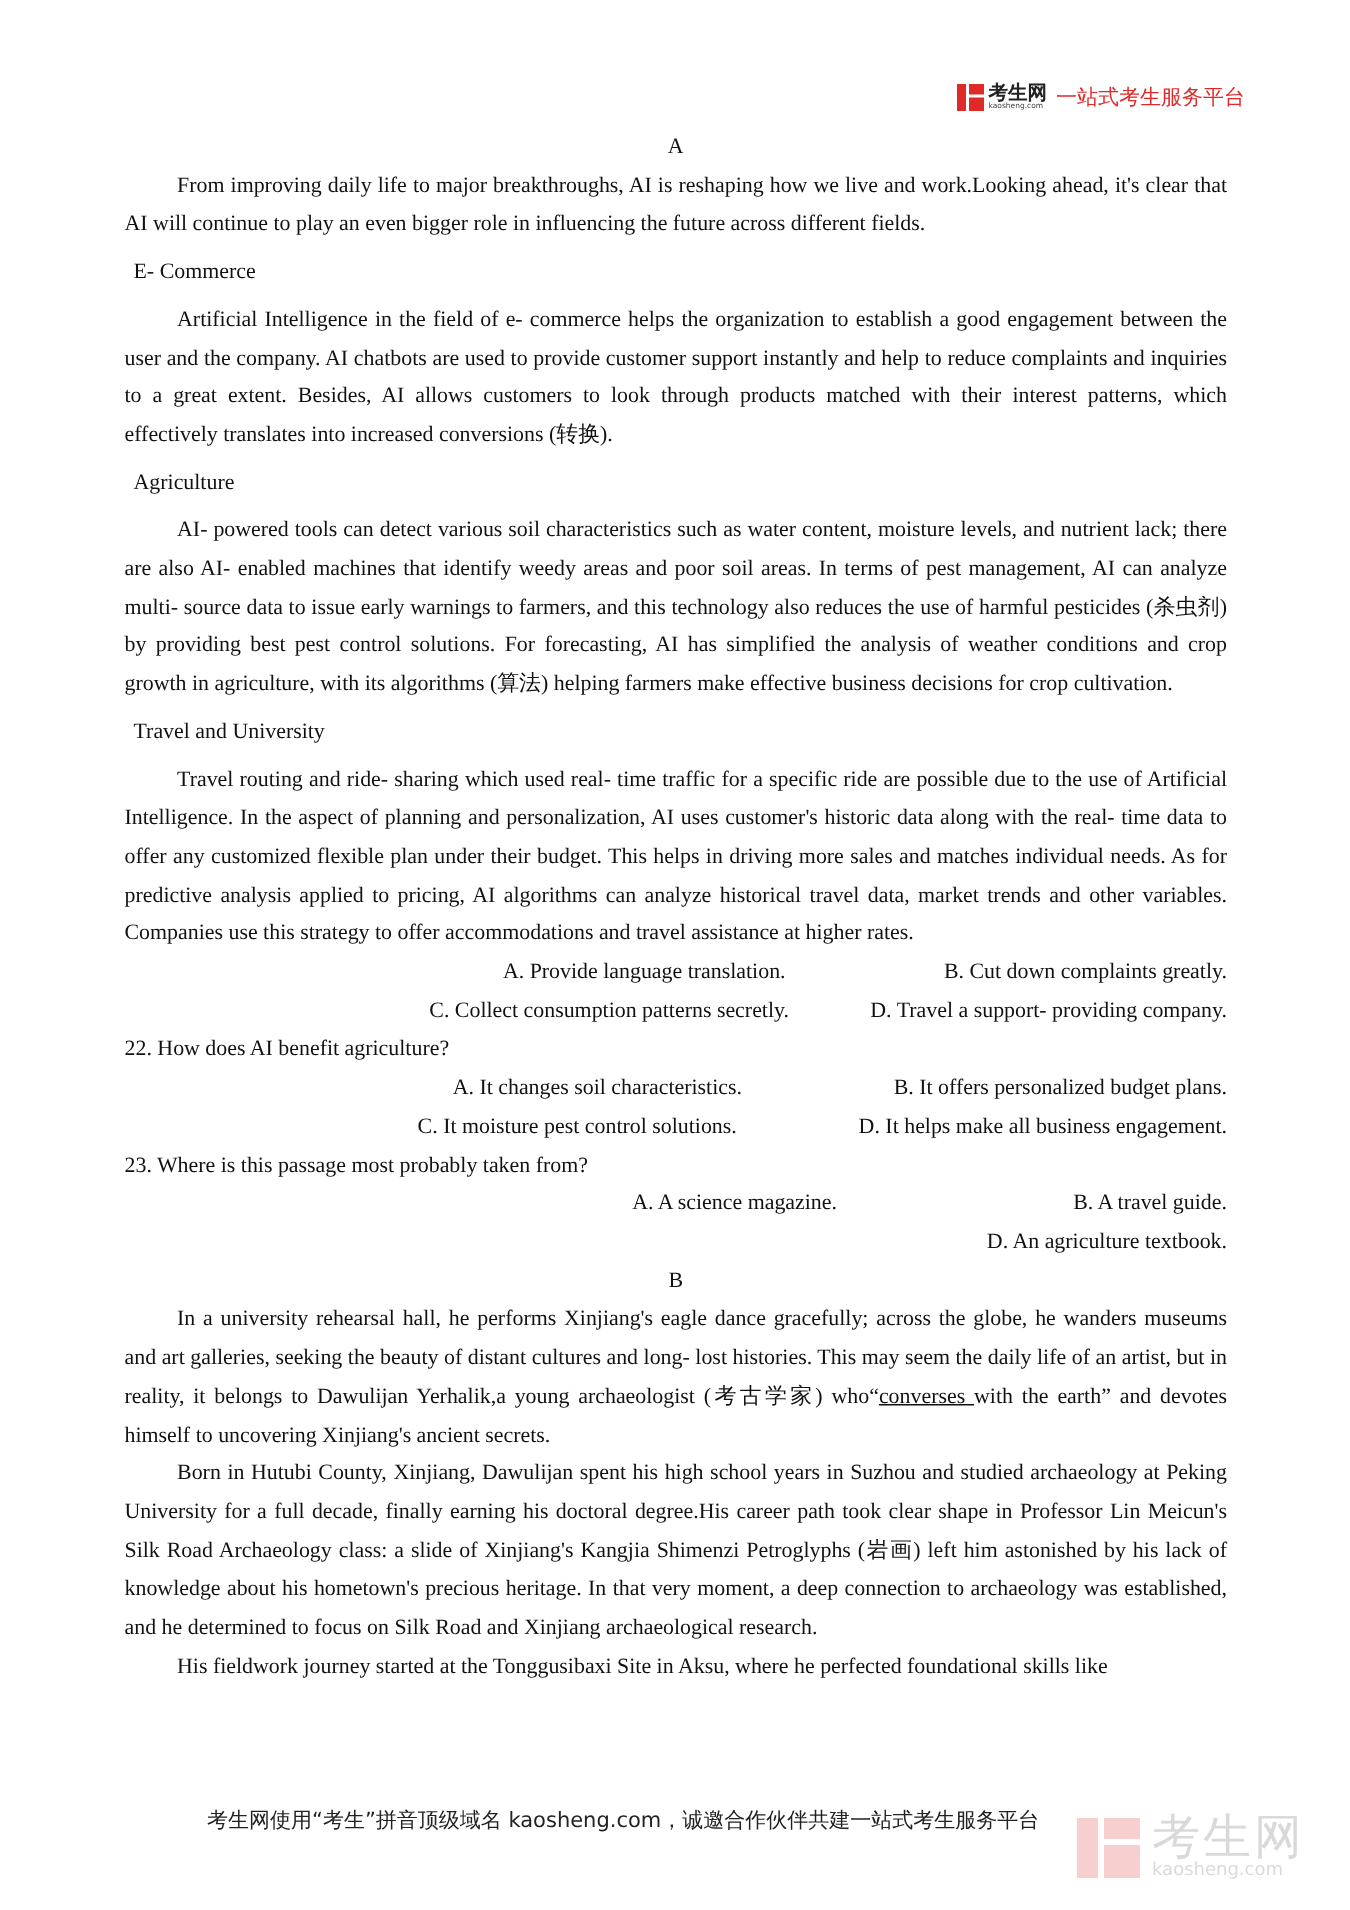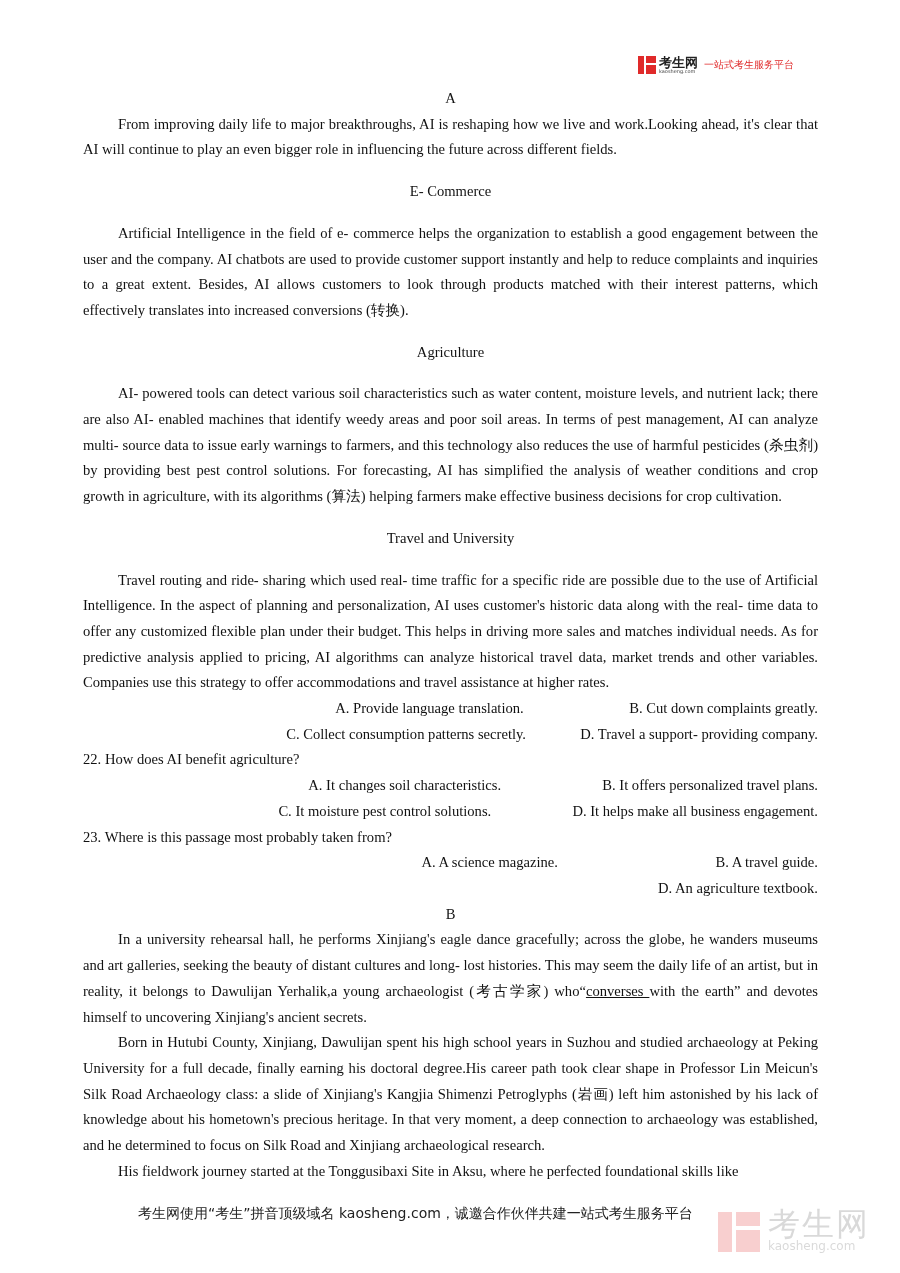--- a/index.html
+++ b/index.html
@@ -6,25 +6,25 @@
   body { width: 900px; height: 1273px; position: relative; overflow: hidden;
     font-family: "Liberation Serif", "DejaVu Serif", serif; color: #111; }
   .logo { position: absolute; left: 638px; top: 56px; display: flex; align-items: center; }
   .logo-mark { width: 18px; height: 18px; position: relative; margin-right: 3px; }
   .logo-mark .b1 { position: absolute; left: 0; top: 0; width: 6px; height: 18px; background: #e02a2a; }
   .logo-mark .b2 { position: absolute; left: 8px; top: 0; width: 10px; height: 7px; background: #e02a2a; }
   .logo-mark .b3 { position: absolute; left: 8px; top: 9px; width: 10px; height: 9px; background: #e02a2a; }
   .logo-text { display: flex; flex-direction: column; line-height: 1; }
   .logo-cn { font-family: "DejaVu Sans", sans-serif; font-size: 13px; font-weight: bold; color: #222; }
   .logo-en { font-family: "DejaVu Sans", sans-serif; font-size: 5px; color: #444; }
-  .logo-slogan { font-family: "DejaVu Sans", sans-serif; font-size: 10px; color: #e02a2a; margin-left: 6px; }
+  .logo-slogan { font-family: "DejaVu Sans", sans-serif; font-size: 14px; color: #e02a2a; margin-left: 6px; }
   .content { position: absolute; left: 83px; top: 86px; width: 735px; font-size: 14.6px; line-height: 25.7px; }
   .section-letter { text-align: center; }
   .para { text-indent: 2.4em; text-align: justify; margin: 0; }
-  .heading { margin: 16px; text-align: center; }
+  .heading { margin: 6px; }
   .q { margin: 0; }
   .opts { display: flex; margin: 0; justify-content: flex-end; }
   .opt { margin: 0; }
   .opt.left { width: 330px; padding-left: 36px; box-sizing: border-box; }
   .u { text-decoration: underline; }
   .footer { position: absolute; left: 138px; top: 1205px; font-family: "DejaVu Sans", sans-serif; font-size: 14px; color: #222; text-align: right; }
   .wm { position: absolute; left: 718px; top: 1208px; display: flex; align-items: center; opacity: 0.22; }
   .wm-mark { width: 44px; height: 44px; position: relative; }
   .wm-mark .b1 { position: absolute; left: 0; top: 4px; width: 14px; height: 40px; background: #e02a2a; }
   .wm-mark .b2 { position: absolute; left: 18px; top: 4px; width: 24px; height: 14px; background: #e02a2a; }
@@ -70,21 +70,21 @@
     <div class="opts">
         <p class="opt left">C. Collect consumption patterns secretly.</p>
         <p class="opt">D. Travel a support- providing company.</p>
       </div>
   </div>
 
   <div>
     <p class="q">22. How does AI benefit agriculture?</p>
     <div class="opts">
         <p class="opt left">A. It changes soil characteristics.</p>
-        <p class="opt">B. It offers personalized travel plans.</p>
+        <p class="opt">B. It offers personalized budget plans.</p>
       </div>
     <div class="opts">
         <p class="opt left">C. It moisture pest control solutions.</p>
         <p class="opt">D. It helps make all business engagement.</p>
       </div>
   </div>
 
   <div>
     <p class="q">23. Where is this passage most probably taken from?</p>
     <div class="opts">

